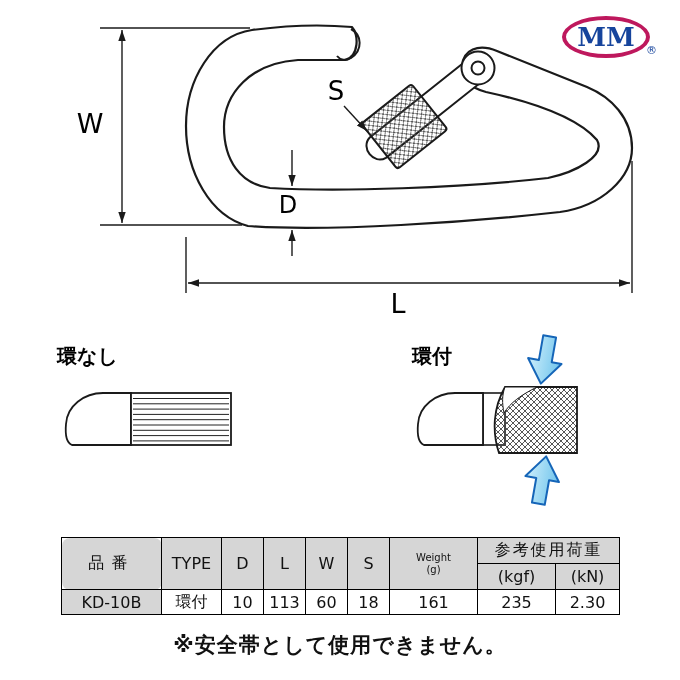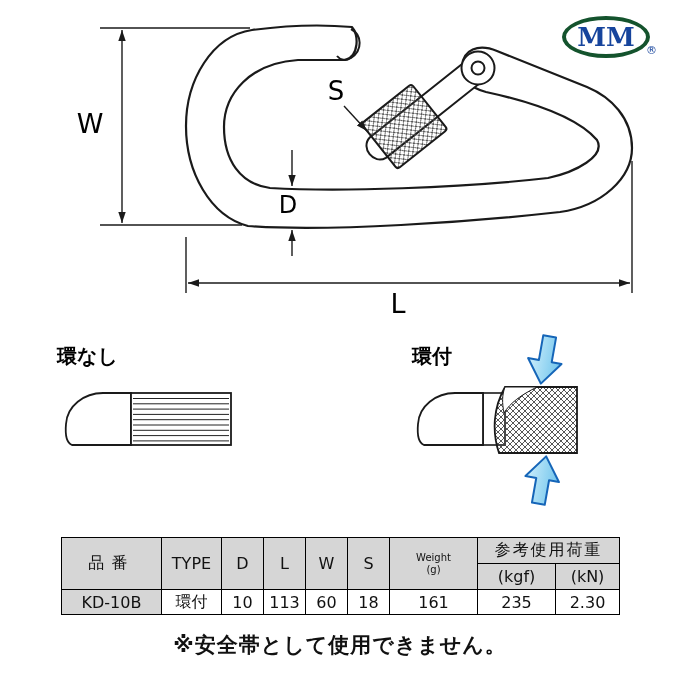--- a/index.html
+++ b/index.html
@@ -1,33 +1,33 @@
 <!DOCTYPE html>
 <html><head>
 <meta charset="utf-8">
 <style>
   html,body{margin:0;padding:0;background:#fff;}
   .page{position:relative;width:680px;height:680px;background:#fff;overflow:hidden;
         font-family:"DejaVu Sans","Liberation Sans",sans-serif;color:#111;}
   .abs{position:absolute;}
   
-  .logo-ellipse{left:562px;top:16px;width:88px;height:42px;border:4px solid #14532d;
+  .logo-ellipse{left:562px;top:16px;width:88px;height:42px;border:4px solid #be185d;
                 border-radius:50%;display:flex;align-items:center;justify-content:center;
                 box-sizing:border-box;background:#fff;}
   .logo-text{font-family:"DejaVu Serif","Liberation Serif",serif;font-weight:bold;
              font-size:26px;color:#16449c;letter-spacing:0px;line-height:1;}
   .logo-reg{left:646px;top:44px;font-size:11px;color:#16449c;}
   
   .unit-label{left:430px;top:516px;width:188px;text-align:right;font-size:15px;}
   table.spec{position:absolute;left:61px;top:537px;border-collapse:collapse;
              table-layout:fixed;width:558px;font-size:16px;text-align:center;}
   table.spec td{border:1px solid #000;padding:0 2px;height:25px;background:#fff;}
   table.spec td.hdr{background:#d6d6d6;font-size:16px;}
   table.spec td.gray{background:#d6d6d6;margin-left:36px;}
-  td.partno-hdr{letter-spacing:0.45em;}
+  td.partno-hdr{letter-spacing:0.45em;border-radius:8px;}
   td.load-hdr{letter-spacing:0.12em;font-size:15px;}
   td.small-hdr{font-size:15px;}
   td.weight-hdr div{line-height:1.15;font-size:10px;}
   tr.data-row td{height:24px;font-size:16px;}
   
   .note{left:0;top:631px;width:680px;text-align:center;font-size:21px;font-weight:bold;
         letter-spacing:1px;}
   svg text{font-family:"DejaVu Sans","Liberation Sans",sans-serif;}
 </style>
 </head>

